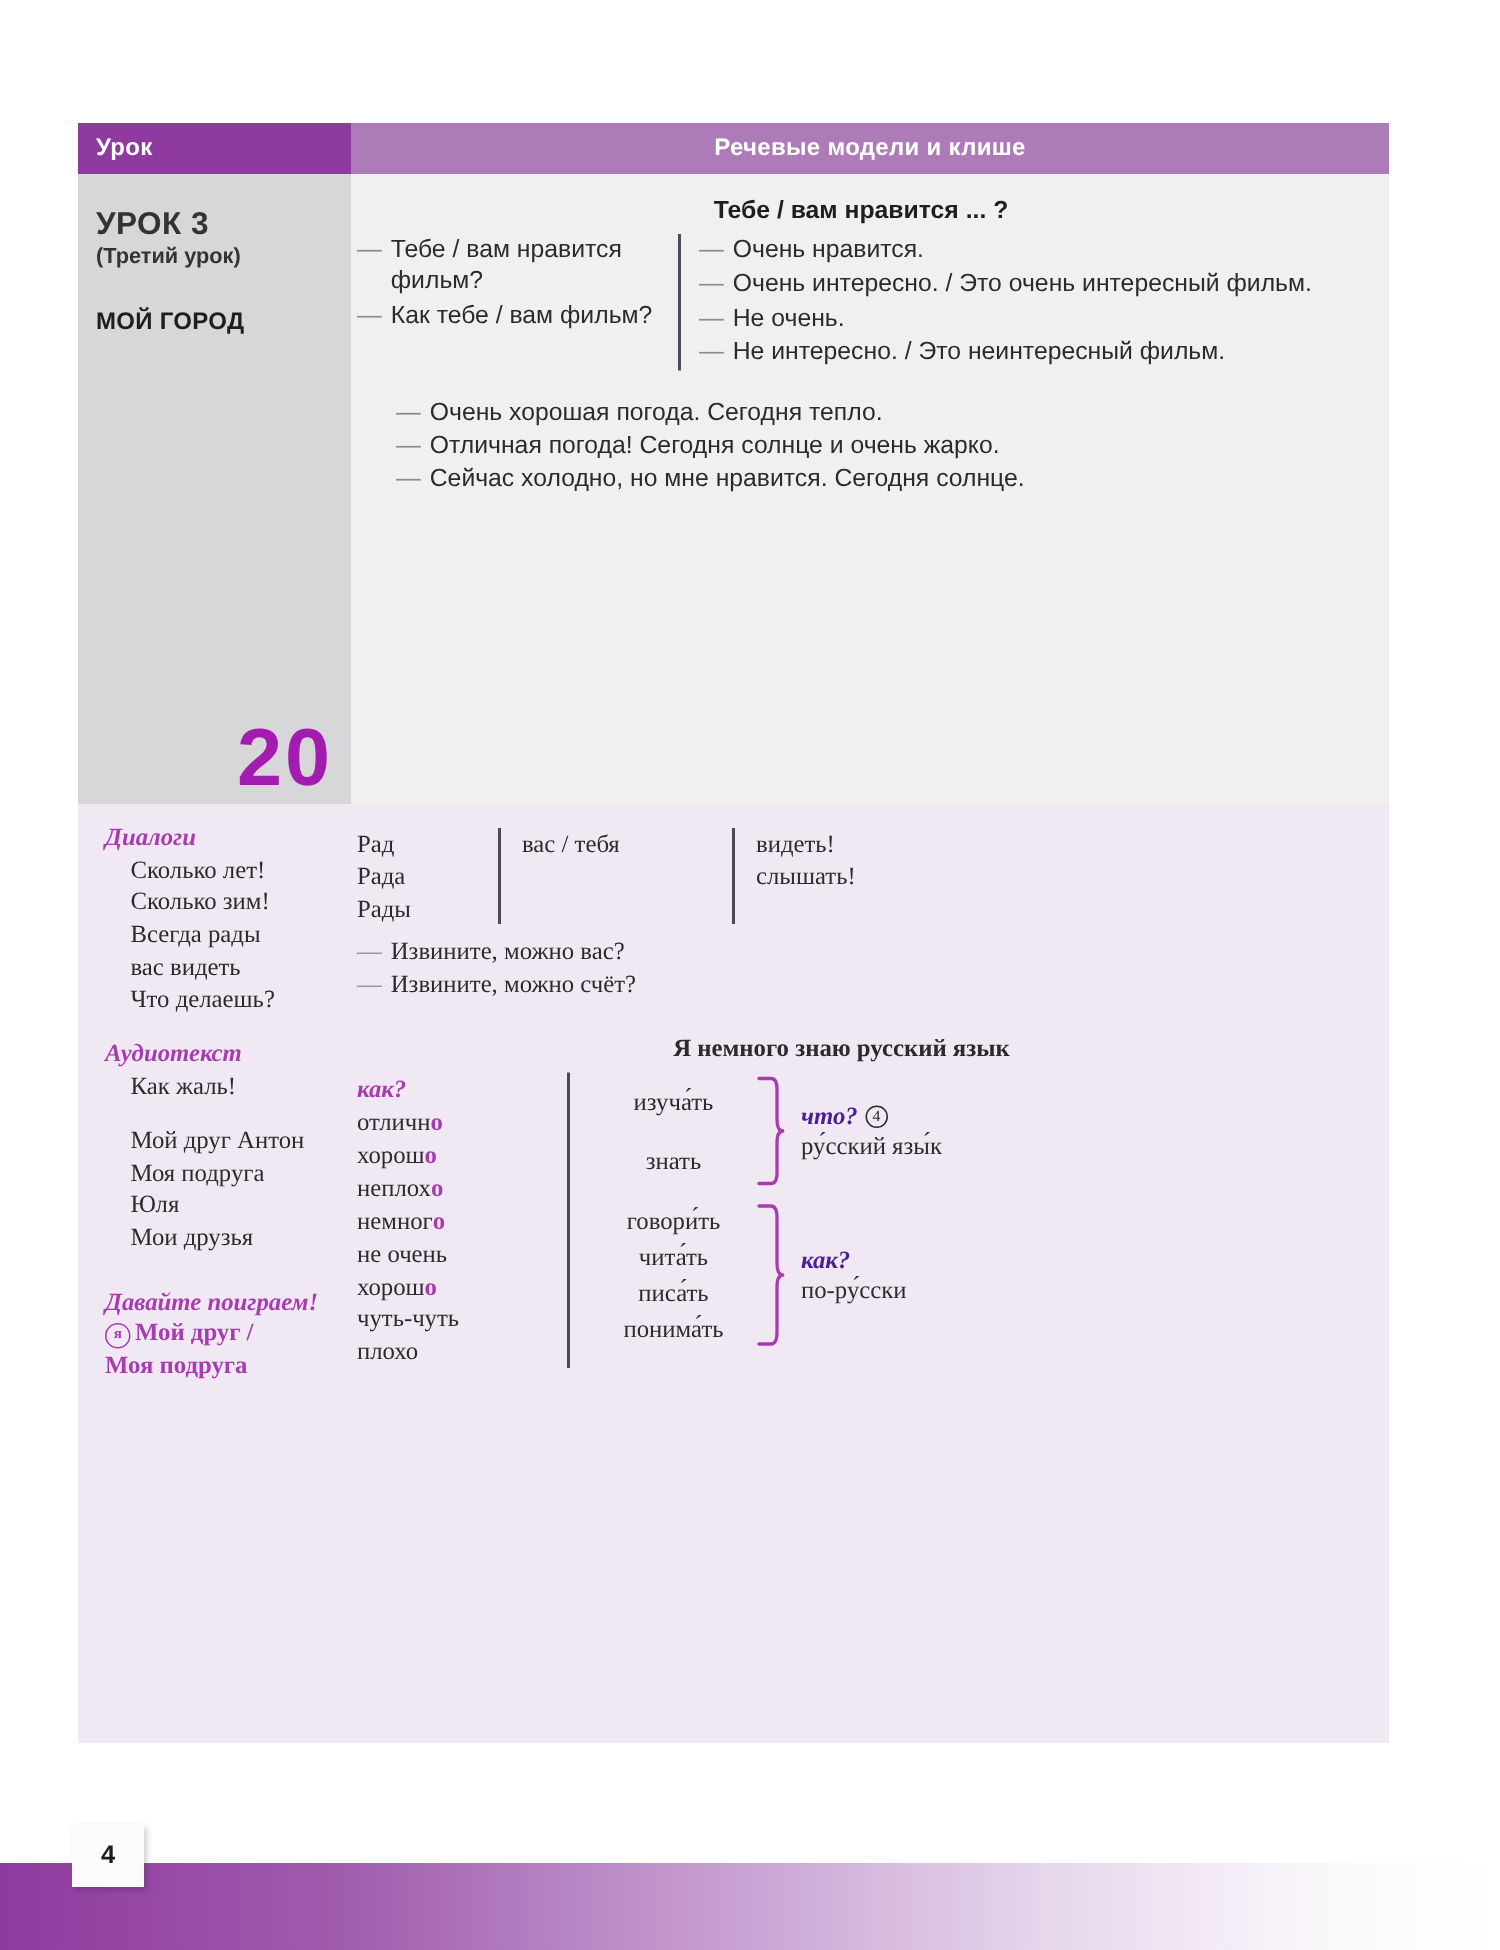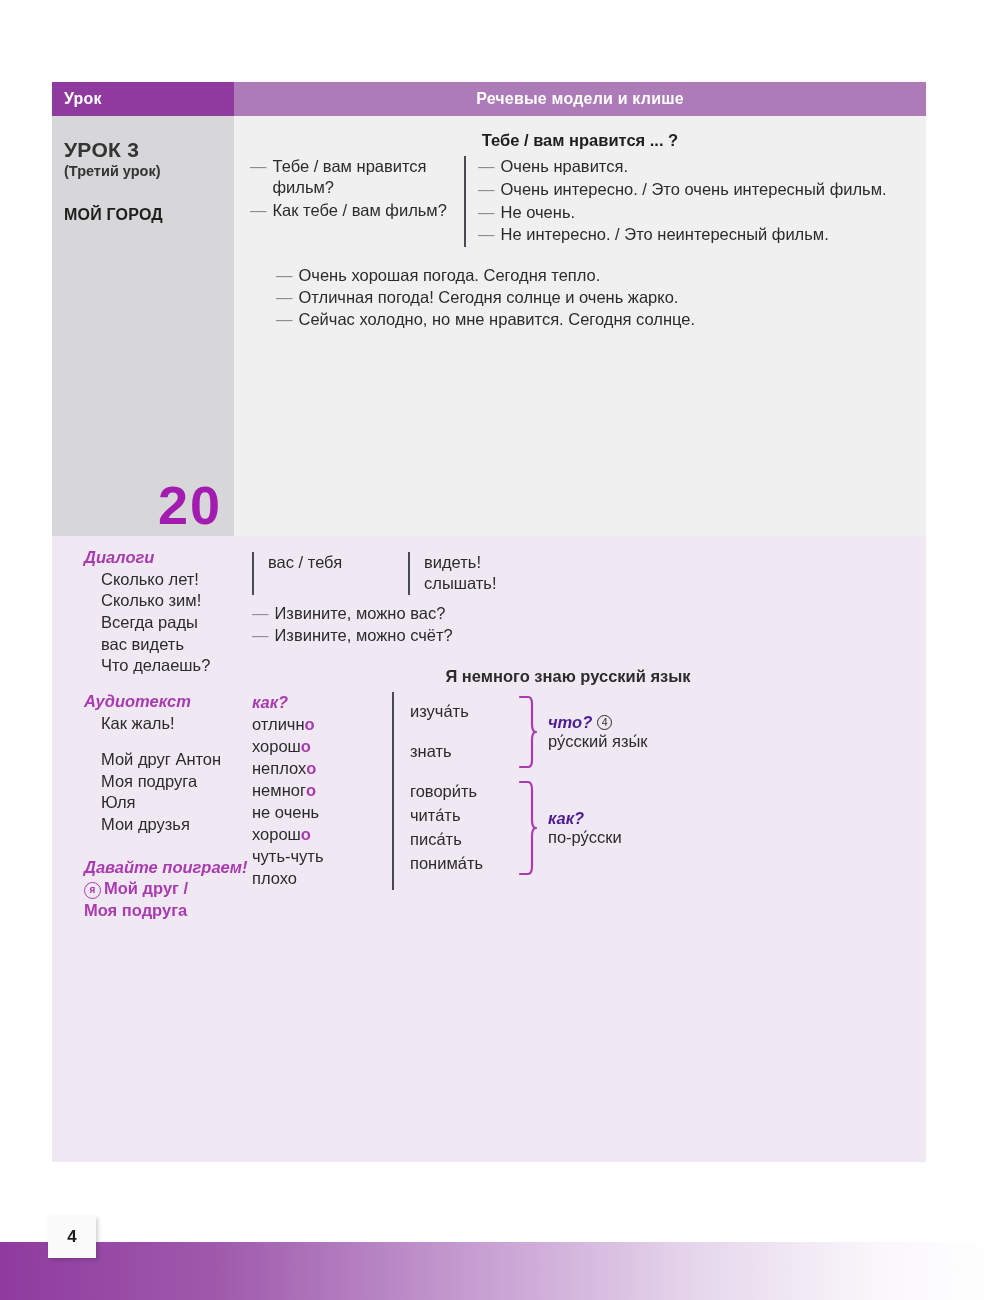--- a/index.html
+++ b/index.html
@@ -72,42 +72,42 @@
   .big-num {
     position: absolute;
     right: 12px; bottom: 4px;
     font-size: 54px; font-weight: bold;
     color: #a21caf;
     letter-spacing: 2px;
     line-height: 1;
   }
 
   
-  .l3 { padding: 14px 16px 0 16px; font-size: 16.5px; line-height: 1.28; }
+  .l3 { padding: 14px 16px 0 4px; font-size: 16.5px; line-height: 1.28; }
   .center-title {
     text-align: center; font-weight: bold; font-size: 16.5px;
     color: #1e1e1e; margin-bottom: 5px;
   }
   .two-col { display: flex; }
   .two-col .colA { width: 214px; padding-right: 10px; }
   .two-col .colB {
     flex: 1; padding-left: 12px;
     border-left: 2px solid #4a4a52;
   }
   .dlg { display: flex; margin-bottom: 2px; line-height: 1.26; }
   .dash { color: #8a8a90; margin-right: 6px; flex: none; }
   .dlg .txt { flex: 1; }
 
   .weather { margin-top: 18px; }
   .weather .center-title { margin-bottom: 4px; }
   .wlist { padding-left: 26px; }
   .wlist .dlg { margin-bottom: 1px; }
 
   
-  .l4 { display: flex; padding: 12px 14px 0 28px; }
+  .l4 { display: flex; padding: 12px 14px 0 14px; font-family: Liberation Serif, serif; }
   .l4-left { width: 172px; padding-left: 4px; font-size: 16.5px; }
   .l4-right { flex: 1; position: relative; }
 
   .sec-head {
     color: #a93bb0; font-weight: bold; font-style: italic;
     font-size: 16.5px; line-height: 1.2; margin-bottom: 1px;
   }
   .sec-items { padding-left: 17px; line-height: 1.31; }
   .sec-gap { height: 15px; }
 
@@ -151,21 +151,21 @@
     padding-right: 10px;
   }
   .know-left .q { color: #a93bb0; font-weight: bold; font-style: italic; }
   .hl-o { color: #a93bb0; font-weight: bold; }
   .know-right {
     flex: 1; padding-left: 16px;
     border-left: 2px solid #4a4a52;
     position: relative;
   }
   .brace-row { display: flex; align-items: center; }
-  .verbs { width: 106px; text-align: left; line-height: 1.45; }
+  .verbs { width: 106px; text-align: center; line-height: 1.45; }
   .verbs.g1 { line-height: 2.4; }
   .brace { width: 22px; display: flex; justify-content: center; flex: none; }
   .ans { padding-left: 10px; }
   .ans .q {
     color: #4c1d95; font-weight: bold; font-style: italic;
     display: inline-block;
   }
   .circ4 {
     display: inline-block;
     width: 15px; height: 15px;
@@ -312,20 +312,25 @@
             <div class="play-line">
               <span class="ya-badge">я</span><span>Мой друг /</span>
             </div>
             <div class="play-line">Моя подруга</div>
           </div>
         </div>
 
         <div class="l4-right">
 
           <div class="rad-grid">
+            <div class="rad-c1">
+              <div>Рад</div>
+              <div>Рада</div>
+              <div>Рады</div>
+            </div>
             <div class="rad-c2">
               <div>вас / тебя</div>
             </div>
             <div class="rad-c3">
               <div>видеть!</div>
               <div>слышать!</div>
             </div>
           </div>
 
           <div class="excuse">

